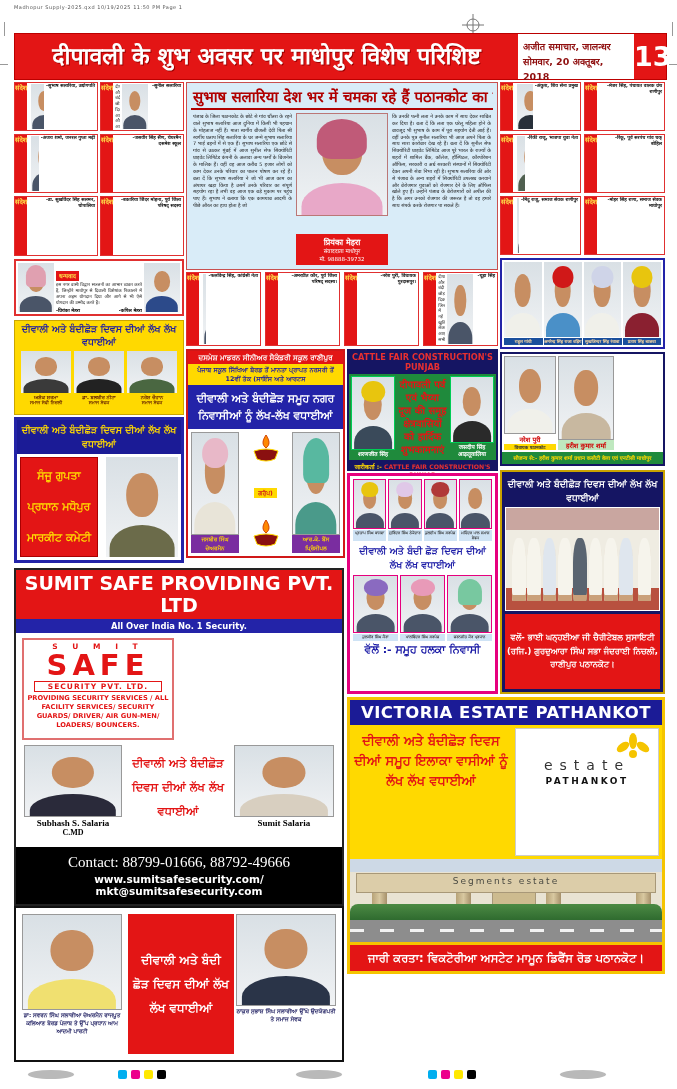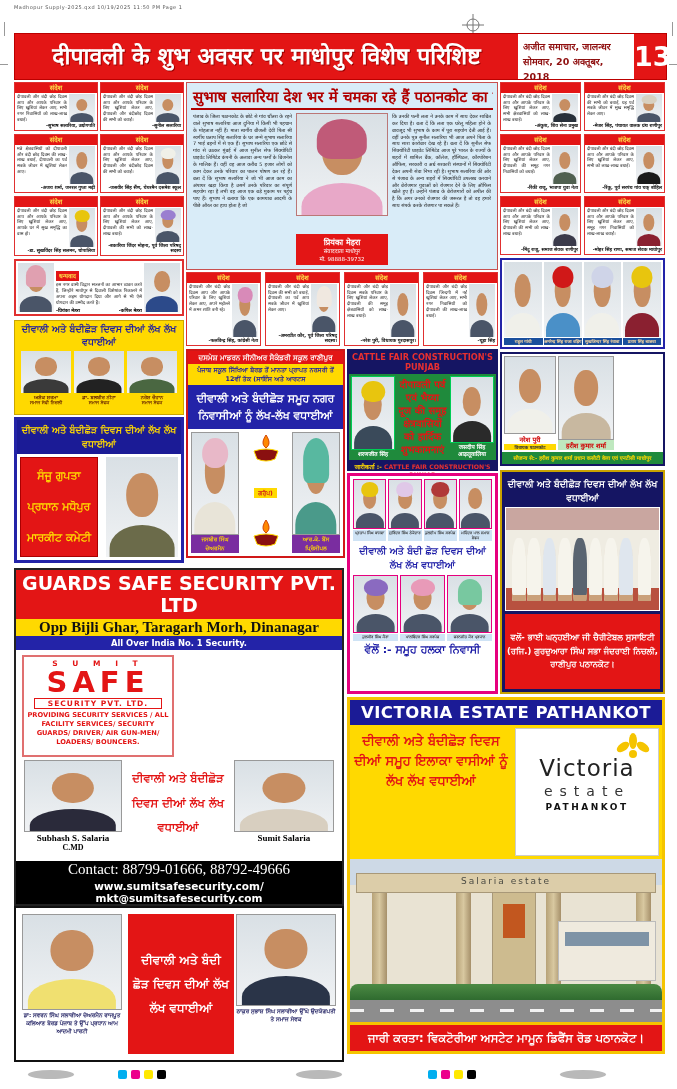--- a/index.html
+++ b/index.html
@@ -6,21 +6,21 @@
   .page{position:relative;width:677px;height:1089px;margin:0 auto;background:#fff;overflow:hidden;}
   .abs{position:absolute;}
   .printline{position:absolute;left:14px;top:4px;font-size:5px;color:#555;letter-spacing:.5px;}
   .cropmark{position:absolute;background:#999;}
   
   .masthead{position:absolute;left:14px;top:33px;width:651px;height:45px;background:#e31515;display:flex;align-items:stretch;border:1px solid #b00;}
   .mh-title{flex:1;color:#fff;font-weight:bold;font-size:23px;line-height:45px;text-align:center;white-space:nowrap;overflow:hidden;text-shadow:1px 1px 0 #900;}
   .mh-info{width:114px;background:#fff;color:#8f0f0f;font-weight:bold;font-size:9.5px;line-height:1.6;padding:5px 4px 0 5px;box-sizing:border-box;}
   .mh-page{width:32px;color:#fff;font-weight:bold;font-size:27px;line-height:45px;text-align:center;border-left:2px solid #fff;}
   
-  .sbox{position:absolute;border:1px solid #e03030;background:#fff;display:flex;flex-direction:column;overflow:hidden;box-sizing:border-box;}
+  .sbox{position:absolute;border:1px solid #e03030;background:#fff;display:flex;flex-direction:row;overflow:hidden;box-sizing:border-box;}
   .sbox .hd{flex:0 0 10px;background:#e31515;color:#ffe24a;font-weight:bold;font-size:6.5px;line-height:10px;text-align:center;}
   .sbox .bd{flex:1;display:flex;gap:2px;padding:1px 2px;overflow:hidden;}
   .sbox .tx{flex:1;font-size:4.4px;line-height:1.3;color:#222;text-align:justify;overflow:hidden;}
   .sbox .nm{font-size:4.8px;font-weight:bold;color:#111;text-align:right;padding:0 2px 1px;line-height:1.2;}
   
   .ph{position:relative;background:linear-gradient(180deg,#d9e0e5,#f0f2f4);overflow:hidden;box-sizing:border-box;}
   .ph::before{content:"";position:absolute;left:50%;top:16%;width:44%;height:44%;transform:translateX(-50%);border-radius:48%;background:var(--skin,#c78e62);}
   .ph::after{content:"";position:absolute;left:50%;bottom:-14%;width:90%;height:46%;transform:translateX(-50%);border-radius:50% 50% 0 0;background:var(--shirt,#4a5568);}
   .ph .tb{position:absolute;left:50%;top:5%;width:56%;height:30%;transform:translateX(-50%);border-radius:50% 50% 45% 45%;z-index:1;}
   .sbox .ph{flex:0 0 26px;}
@@ -100,21 +100,21 @@
   .nr-msg{flex:1;border:2px solid #1f8a3c;color:#d00000;font-weight:bold;font-size:9px;text-align:center;display:flex;align-items:center;justify-content:center;line-height:1.7;padding:0 2px;}
   .nr-g{background:#bfe8bf;color:#d00000;}
   .nr-foot{background:#1f8a3c;color:#ffd900;font-weight:bold;font-size:5.4px;text-align:center;padding:2px 1px;}
   
   .society{position:absolute;left:500px;top:470px;width:165px;height:224px;background:#151563;border:2px solid #c8a200;box-sizing:border-box;display:flex;flex-direction:column;padding:3px;}
   .so-hd{color:#fff;font-weight:bold;font-size:9.2px;text-align:center;line-height:1.5;padding:2px 0;}
   .so-ph{height:102px;border:1px solid #fff;background:linear-gradient(180deg,#c9a6a0 0 22%,#efece2 22% 78%,#b8513f 78% 100%);position:relative;overflow:hidden;}
   .so-ph i{position:absolute;bottom:8%;width:9%;height:62%;background:#f6f4ec;border-radius:40% 40% 8% 8%;box-shadow:0 -6px 0 0 #caa07a inset;}
   .so-red{flex:1;background:#e31515;margin-top:3px;color:#fff;font-weight:bold;font-size:8.4px;text-align:center;line-height:1.6;display:flex;align-items:center;justify-content:center;padding:2px;}
   
-  .victoria{position:absolute;left:347px;top:697px;width:318px;height:357px;border:3px solid #f5c400;background:#4d7c0f;box-sizing:border-box;display:flex;flex-direction:column;}
+  .victoria{position:absolute;left:347px;top:697px;width:318px;height:277px;border:3px solid #f5c400;background:#4d7c0f;box-sizing:border-box;display:flex;flex-direction:column;}
   .vi-banner{background:#1b1b96;color:#fff;font-weight:bold;font-size:16.5px;text-align:center;line-height:25px;height:25px;letter-spacing:.5px;}
   .vi-row{height:134px;background:#ffd900;display:flex;}
   .vi-greet{flex:1;color:#e31515;font-weight:bold;font-size:13px;text-align:center;line-height:1.55;padding:6px 2px;}
   .vi-logo{width:144px;background:#fff;margin:3px;border:1px solid #ccc;position:relative;box-sizing:border-box;padding-top:26px;text-align:center;}
   .vi-l1{font-size:23px;color:#222;letter-spacing:1px;}
   .vi-l2{font-size:14px;color:#333;letter-spacing:7px;margin-top:2px;}
   .vi-l3{font-size:9px;color:#111;font-weight:bold;letter-spacing:2.5px;margin-top:3px;}
   .gate{flex:1;position:relative;background:linear-gradient(180deg,#cdd9e6 0 16%,#e9e3d3 16% 100%);overflow:hidden;}
   .gt-beam{position:absolute;left:6px;right:6px;top:14px;height:18px;background:#dccda9;border:1px solid #a89878;}
   .gt-sign{position:absolute;left:0;right:0;top:17px;text-align:center;font-size:9px;color:#4a4a42;letter-spacing:2px;}
@@ -544,49 +544,47 @@
     <div class="vi-banner">VICTORIA ESTATE PATHANKOT</div>
     <div class="vi-row">
       <div class="vi-greet">ਦੀਵਾਲੀ ਅਤੇ ਬੰਦੀਛੋੜ ਦਿਵਸ ਦੀਆਂ ਸਮੂਹ ਇਲਾਕਾ ਵਾਸੀਆਂ ਨੂੰ ਲੱਖ ਲੱਖ ਵਧਾਈਆਂ</div>
       <div class="vi-logo">
         <svg style="position:absolute;right:8px;top:4px" width="34" height="26" viewBox="0 0 34 26">
           <ellipse cx="17" cy="8" rx="4" ry="8" fill="#f5c400"></ellipse>
           <ellipse cx="7" cy="14" rx="7" ry="4" transform="rotate(-35 7 14)" fill="#f5c400"></ellipse>
           <ellipse cx="27" cy="14" rx="7" ry="4" transform="rotate(35 27 14)" fill="#f5c400"></ellipse>
           <circle cx="17" cy="21" r="4" fill="#f5c400"></circle>
         </svg>
-        <div class="vi-l1">Victoria</div>
         <div class="vi-l2">estate</div>
         <div class="vi-l3">PATHANKOT</div>
       </div>
     </div>
     <div class="gate">
       <div class="gt-pillar" style="left:22px"></div>
       <div class="gt-pillar" style="left:106px"></div>
       <div class="gt-pillar" style="left:196px"></div>
       <div class="gt-pillar" style="left:286px"></div>
       <div class="gt-tower">
           <div class="gt-poster"></div>
         </div>
       <div class="gt-beam"></div>
-      <div class="gt-sign">Salaria estate</div>
+      <div class="gt-sign">Segments estate</div>
       <div class="gt-bldg">
           <div class="gt-win"></div>
         </div>
       <div class="gt-green"></div>
       <div class="gt-road">
           <i></i>
         </div>
     </div>
     <div class="vi-foot">ਜਾਰੀ ਕਰਤਾ: ਵਿਕਟੋਰੀਆ ਅਸਟੇਟ ਮਾਮੂਨ ਡਿਫੈਂਸ ਰੋਡ ਪਠਾਨਕੋਟ।</div>
   </div>
 
   <div class="sumit">
-    <div class="su-b1">GUARDS SAFE SECURITY PVT. LTD</div>
-    <div class="su-b2">Opp Bijli Ghar, Taragarh Morh, Dinanagar</div>
+    <div class="su-b1">SUMIT SAFE PROVIDING PVT. LTD</div>
     <div class="su-b3">
       <span>All Over India No. 1 Security.</span>
     </div>
     <div class="su-body">
       <div class="su-logo">
         <div class="su-lt">S U M I T</div>
         <div class="su-lm">SAFE</div>
         <div class="su-ls">SECURITY PVT. LTD.</div>
         <div class="su-sv">PROVIDING SECURITY SERVICES / ALL FACILITY SERVICES/ SECURITY GUARDS/ DRIVER/ AIR GUN-MEN/ LOADERS/ BOUNCERS.</div>
       </div>

